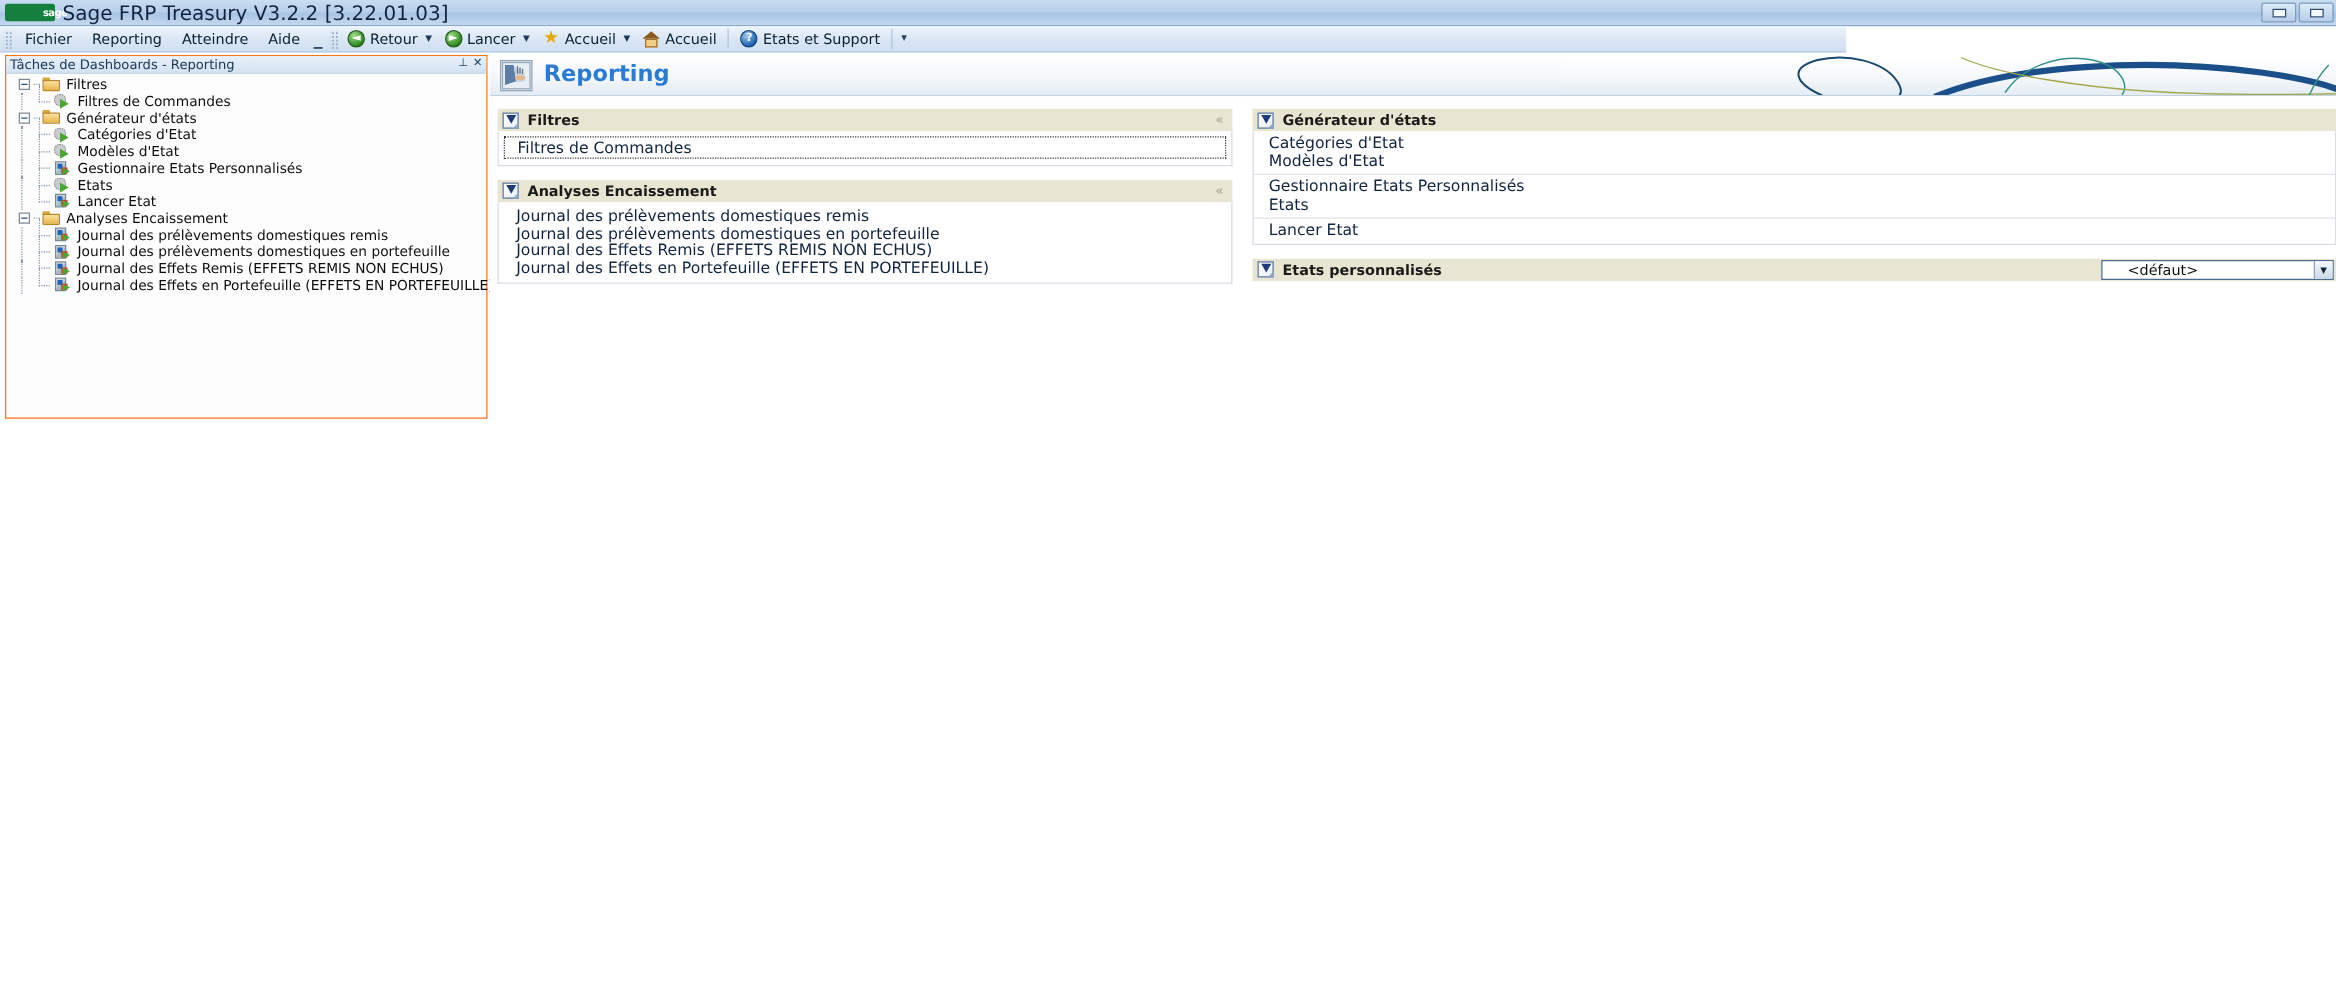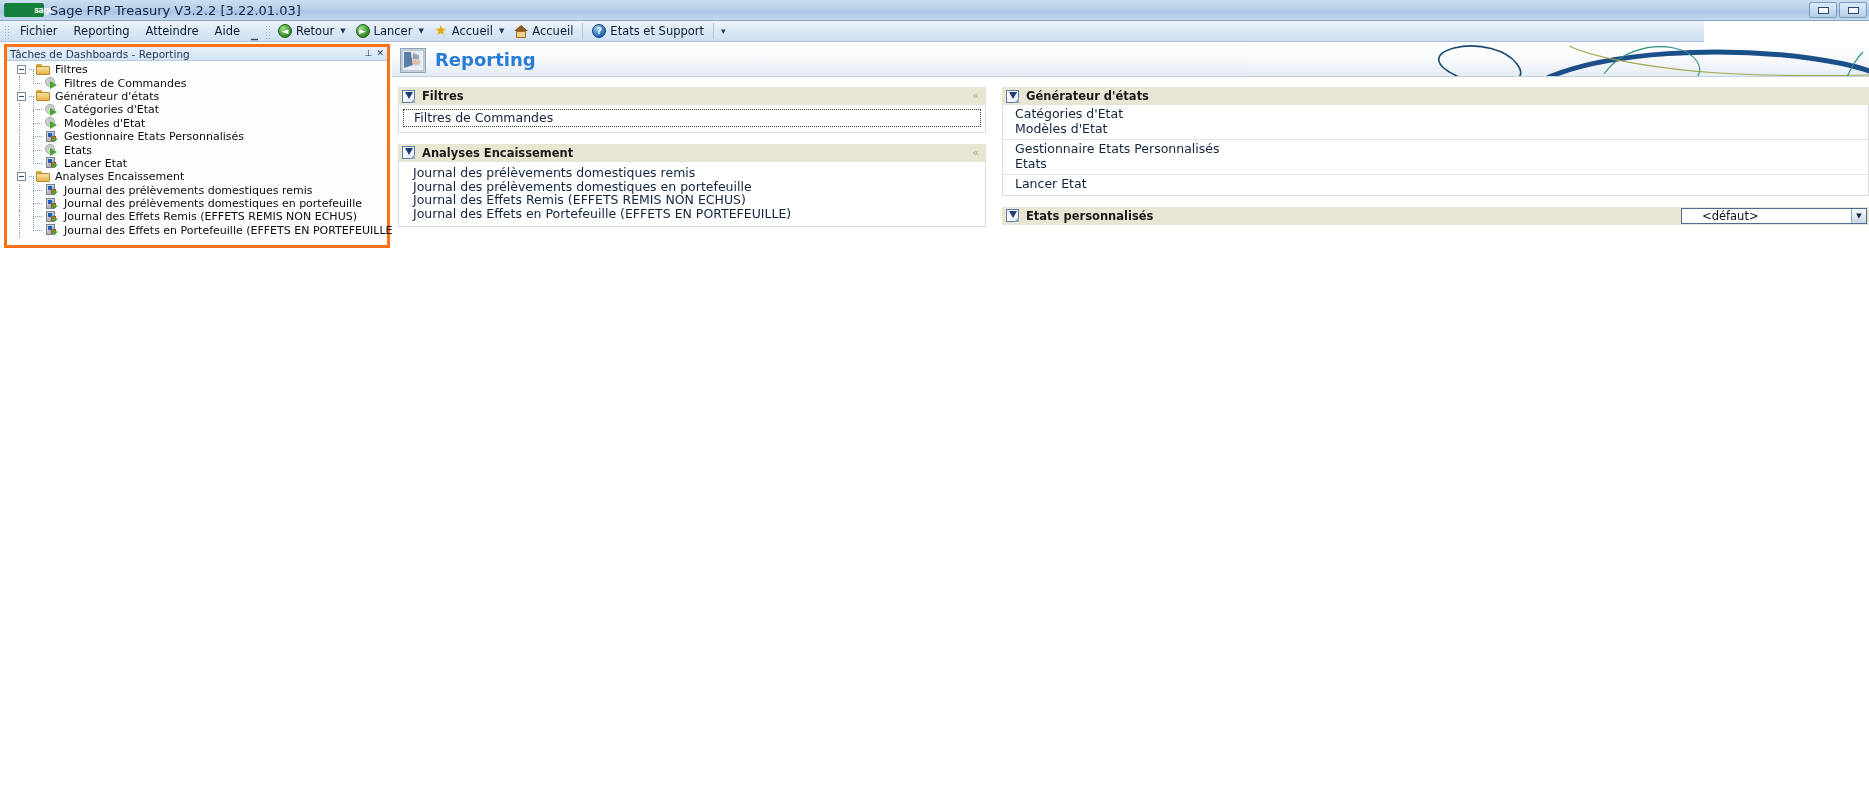--- a/index.html
+++ b/index.html
@@ -19,39 +19,39 @@
     display: flex; align-items: center;
   }
   #sage-logo {
     width: 16px; height: 14px; margin-left: 4px; margin-right: 6px;
     background: #15803d; border-radius: 2px;
     color: #ffffff; font-size: 8px; font-weight: bold;
     display: flex; align-items: center; justify-content: center;
     font-family: "DejaVu Sans", sans-serif; letter-spacing: -0.5px; padding-left: 40px;
   }
   #title-text {
-    font-size: 13px; color: #10243e; white-space: nowrap;
+    font-size: 16px; color: #10243e; white-space: nowrap;
   }
   #win-buttons {
     position: absolute; right: 2px; top: 2px;
     display: flex; gap: 2px; align-items: center;
   }
   .winbtn {
     width: 28px; height: 16px;
     background: linear-gradient(to bottom, #dcebfa, #b6cde6);
     border: 1px solid #7e9cbd; border-radius: 2px;
     display: flex; align-items: center; justify-content: center;
   }
   .winbtn .glyph {
     width: 11px; height: 7px; border: 1px solid #2c4a70; background: #f4f9ff;
   }
 
   
   #menurow {
-    position: absolute; left: 0; top: 21px; width: 1704px; height: 21px;
+    position: absolute; left: 0; top: 21px; width: 1477px; height: 21px;
     background: linear-gradient(to bottom, #eef4fb 0%, #dbe7f4 50%, #cfdff1 100%);
     border-bottom: 1px solid #a9c0d8;
     display: flex; align-items: center;
   }
   .grip {
     width: 7px; height: 15px; margin: 0 2px 0 3px;
     background-image: radial-gradient(circle, #96aec8 0.7px, transparent 0.9px);
     background-size: 3px 3px; background-position: 1px 1px;
   }
   .menuitem {
@@ -98,23 +98,23 @@
   .ic-help {
     width: 14px; height: 14px; border-radius: 50%;
     background: radial-gradient(circle at 35% 30%, #9ec9ef, #1f66b5 70%, #134680);
     border: 1px solid #11447c;
     color: #ffffff; font-size: 9px; font-weight: bold;
     display: flex; align-items: center; justify-content: center; line-height: 1;
   }
 
   
   #leftpanel {
-    position: absolute; left: 4px; top: 44px; width: 386px; height: 204px;
+    position: absolute; left: 4px; top: 44px; width: 386px; height: 291px;
     background: #fdfdfd;
-    border: 3px solid #f97316;
+    border: 1px solid #f97316;
     text-align: right;
   }
   #leftpanel-caption {
     height: 14px; width: 100%;
     background: linear-gradient(to bottom, #e9f1fa, #d3e2f2);
     border-bottom: 1px solid #b7cde2;
     display: flex; align-items: center;
     padding-left: 3px;
     font-size: 10.5px; color: #1b3553; white-space: nowrap;
   }

